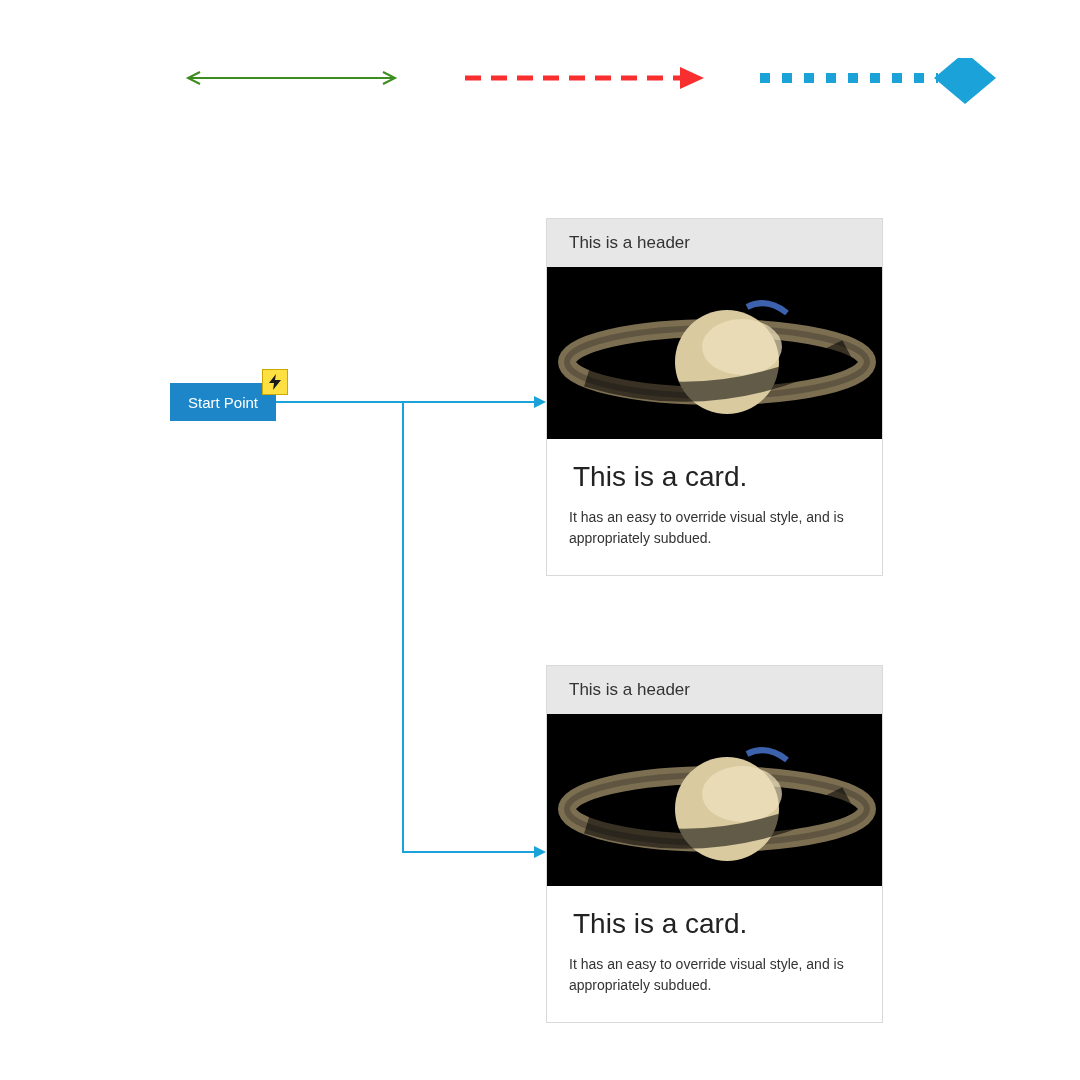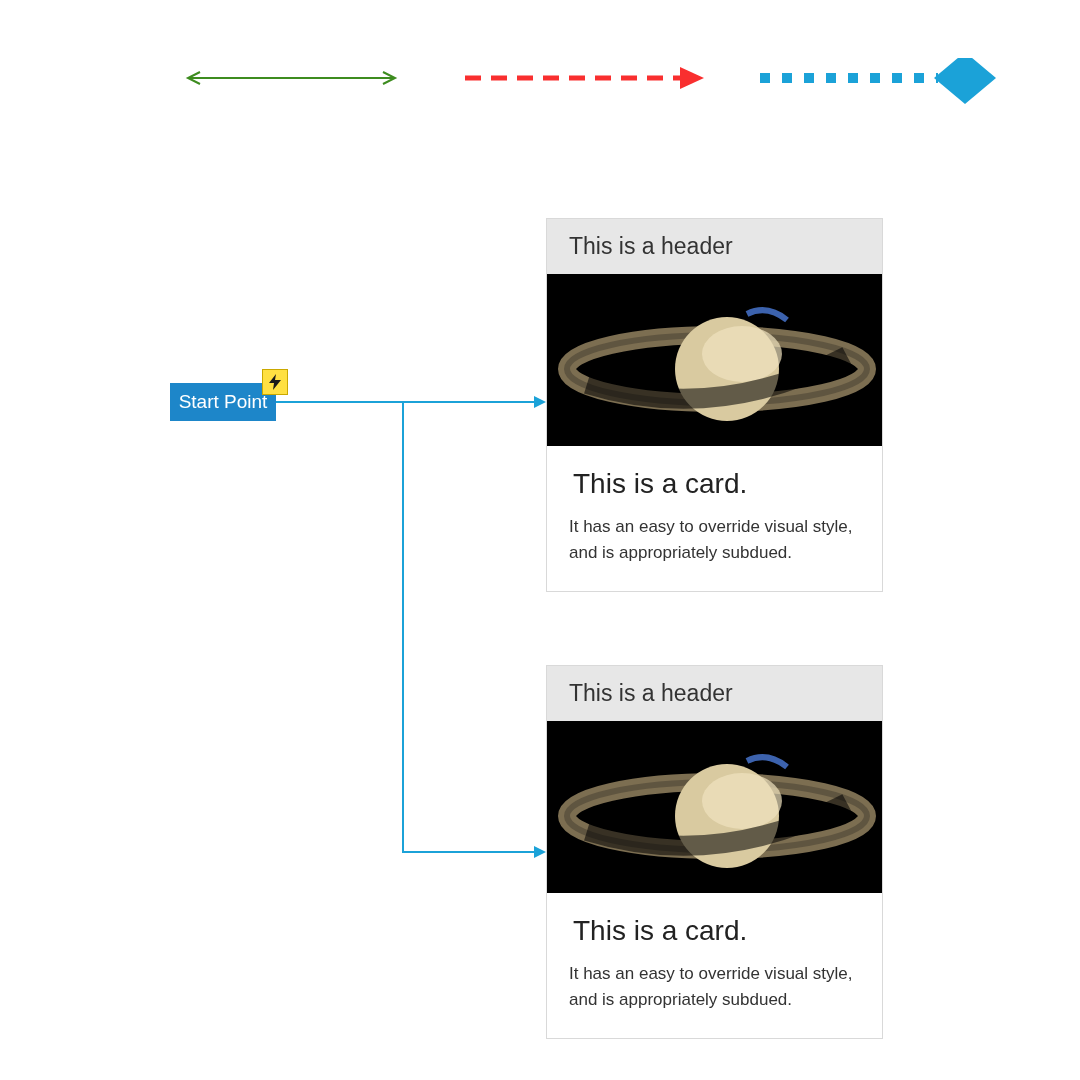--- a/index.html
+++ b/index.html
@@ -2,30 +2,30 @@
 <html><head>
 <meta charset="utf-8">
 <style>
   html,body{margin:0;padding:0;width:1080px;height:1080px;background:#fff;font-family:"Helvetica Neue",Arial,sans-serif;color:#222;position:relative;overflow:hidden}
   .canvas{position:absolute;inset:0}
   
   .legend{position:absolute;top:58px;left:0;right:0;height:40px}
   .legend svg{position:absolute;top:0;left:0}
   
   .start-node{position:absolute;left:170px;top:383px;width:106px;height:38px;background:#1d86c9;display:flex;align-items:center;justify-content:center}
-  .start-node span{color:#fff;font-size:19px;font-weight:500}
+  .start-node span{color:#fff;font-size:15px;font-weight:500}
   .bolt-badge{position:absolute;right:-12px;top:-14px;width:24px;height:24px;background:#ffe042;border:1px solid #caa800;display:flex;align-items:center;justify-content:center}
   .bolt-badge svg{display:block}
   
   .card{position:absolute;width:335px;border:1px solid #d9d9d9;background:#fff}
-  .card .card-head{background:#e7e7e7;padding:14px 22px;font-size:23px;color:#333}
+  .card .card-head{background:#e7e7e7;padding:14px 22px;font-size:17px;color:#333}
   .card .card-img{width:100%;height:172px;background:#000;position:relative;overflow:hidden}
   .card .card-body{padding:22px 22px 26px 22px}
   .card .card-title{font-size:28px;font-weight:400;margin:0 0 14px 4px}
-  .card .card-text{font-size:17px;line-height:1.5;color:#333;margin:0}
+  .card .card-text{font-size:14px;line-height:1.5;color:#333;margin:0}
   
   .wires{position:absolute;inset:0}
 </style>
 </head>
 <body>
 
 <div class="canvas">
 
   <div class="legend">
     <svg width="1080" height="50">

